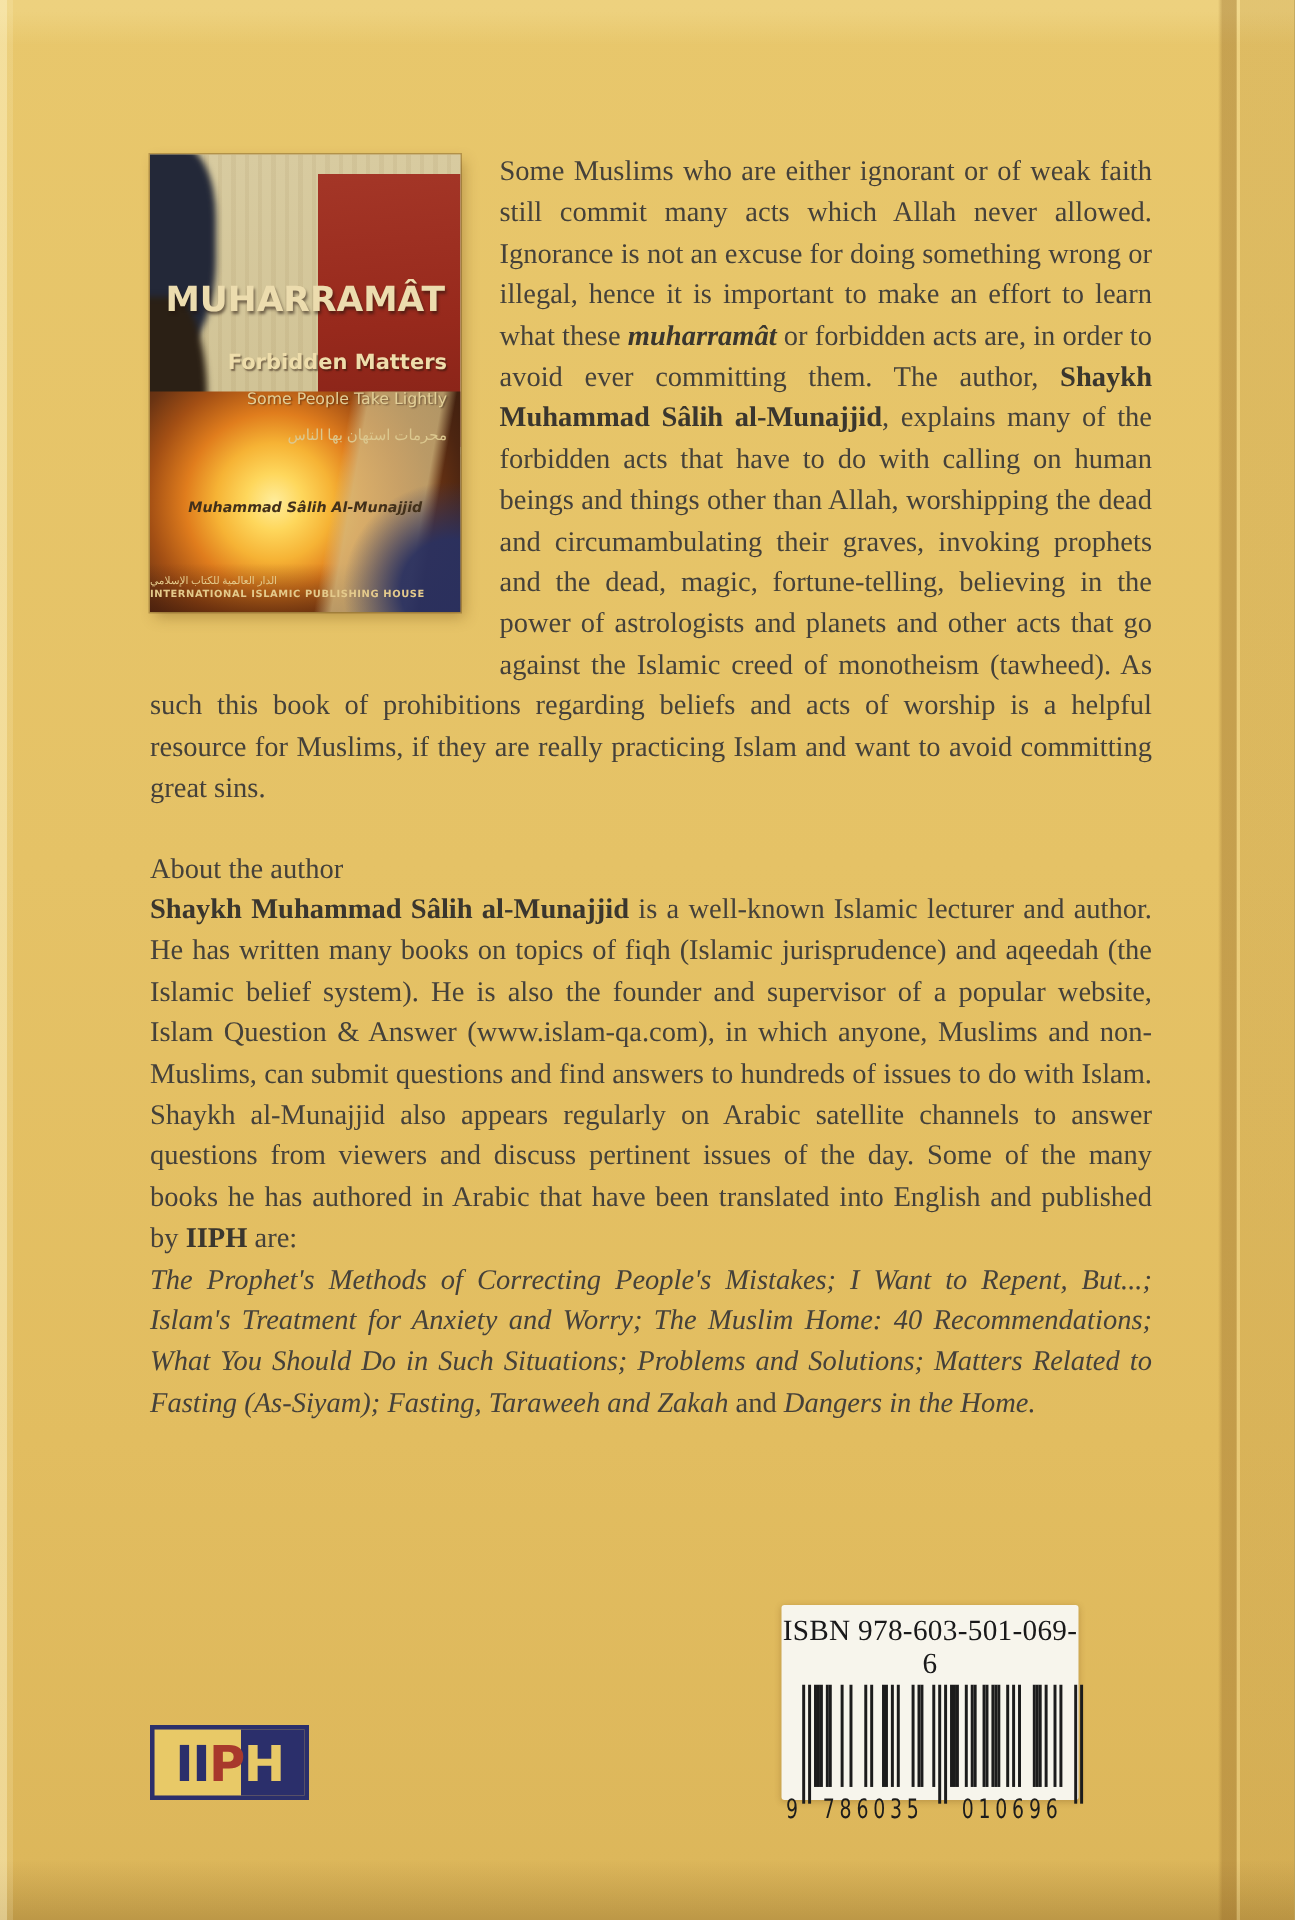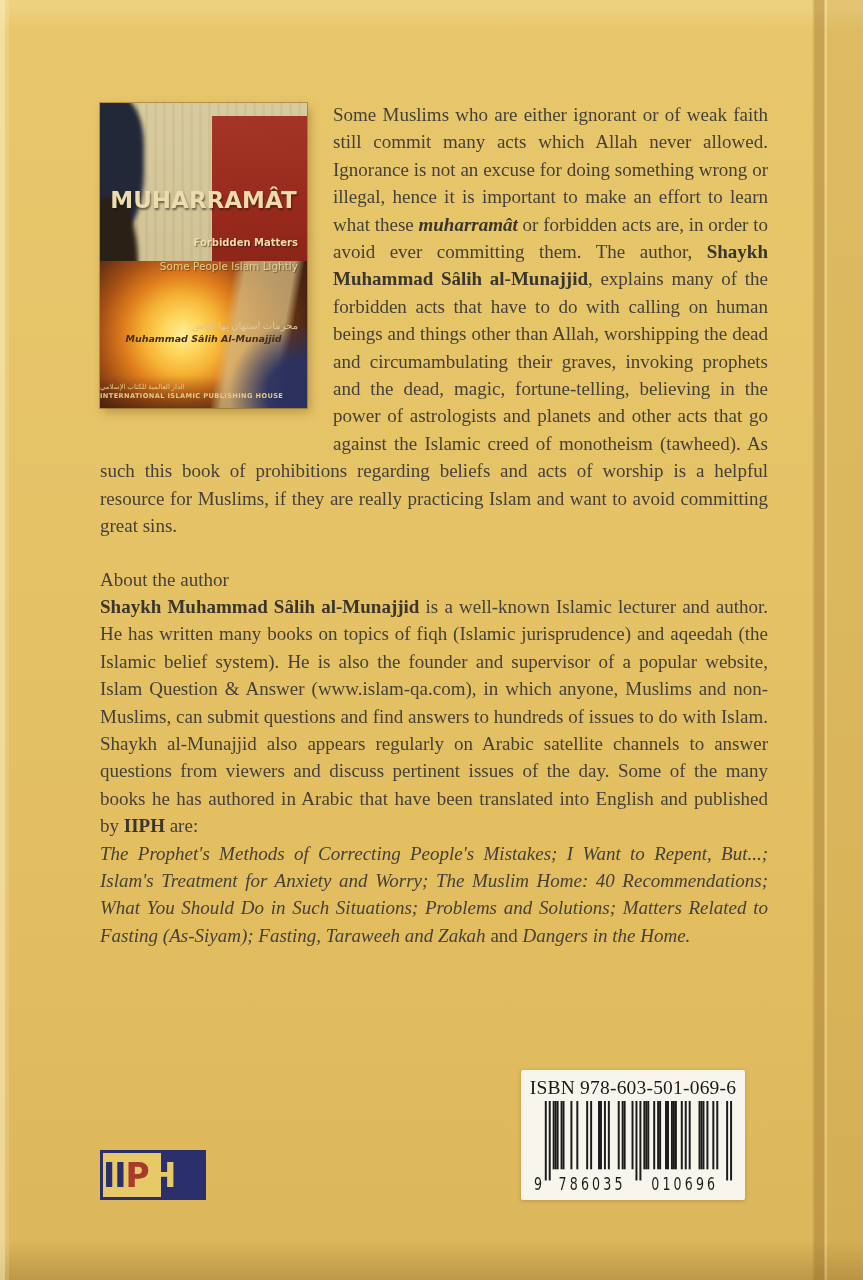--- a/index.html
+++ b/index.html
@@ -42,43 +42,43 @@
   .c-bottom{left:0;top:158px;right:0;bottom:0;
     background:
       radial-gradient(circle at 97% 90%, rgba(42,49,97,.95) 0 14%, rgba(42,49,97,0) 30%),
       linear-gradient(100deg, transparent 58%, rgba(213,188,130,.75) 63% 84%, rgba(120,75,30,.0) 88%),
       linear-gradient(180deg, transparent 78%, rgba(58,22,10,.55)),
       radial-gradient(circle at 40% 50%, #ffed9c 0%, #fed75c 13%, #f6b335 27%, #e07d1d 41%, #a34f14 58%, #6b3413 73%, #4c2511 88%, #40200f 100%);}
   .c-title{left:0;right:0;top:84px;text-align:center;z-index:3;
     font-family:"DejaVu Sans",sans-serif;font-weight:bold;font-size:23px;
     color:#ecdcae;text-shadow:1px 2px 2px rgba(35,20,12,.55);letter-spacing:0;}
   .c-sub1{right:9px;top:126px;z-index:3;font-family:"DejaVu Sans",sans-serif;
-    font-weight:bold;font-size:10px;color:#eeddab;text-shadow:1px 1px 1px rgba(40,20,10,.5);}
+    font-weight:bold;font-size:14px;color:#eeddab;text-shadow:1px 1px 1px rgba(40,20,10,.5);}
   .c-sub2{right:9px;top:150px;z-index:3;font-family:"DejaVu Sans",sans-serif;
     font-size:10.5px;color:#e2cf98;text-shadow:1px 1px 1px rgba(40,20,10,.45);}
-  .c-arab{right:9px;top:174px;z-index:3;font-size:10px;color:#dcc88f;margin-top:35px;}
+  .c-arab{right:9px;top:174px;z-index:3;font-size:10px;color:#dcc88f;}
   .c-author{left:0;right:0;top:222px;text-align:center;z-index:3;
     font-family:"DejaVu Sans",sans-serif;font-size:9.5px;font-weight:600;color:#42301a;font-style:italic;}
   .c-pub{left:0;right:0;bottom:7px;z-index:3;color:#e4ca8c;}
   .c-pub .ar{position:static;display:block;font-size:7px;line-height:9px;}
   .c-pub .en{position:static;display:block;font-family:"DejaVu Sans",sans-serif;
     font-size:6.6px;line-height:9px;letter-spacing:.4px;font-weight:700;}
 
   
-  .isbn-label{position:absolute;left:521px;top:1070px;width:224px;height:130px;
+  .isbn-label{position:absolute;left:521px;top:1070px;width:198px;height:130px;
     background:#f7f5ec;border-radius:2px;box-shadow:0 1px 4px rgba(110,70,20,.3);
     text-align:center;}
   .isbn-text{font-size:19.5px;color:#19191a;margin-top:7px;letter-spacing:.2px;}
   .isbn-label svg{display:block;margin:2px auto 0;}
 
   
   .iiph{position:absolute;left:100px;top:1150px;width:100px;height:44px;
     border:3px solid #2b2f6b;
     background:linear-gradient(90deg,#e8c967 0 58%, #2b2f6b 58%);
-    display:flex;align-items:center;
+    display:flex;align-items:center;justify-content:center;
     font-family:"DejaVu Sans",sans-serif;font-weight:bold;font-size:33px;
     letter-spacing:-1px;line-height:1;}
   .iiph .l1{color:#2b2f6b;} .iiph .l2{color:#a8392c;} .iiph .l3{color:#e8c967;}
 </style>
 </head>
 <body>
 
 <div class="page">
 
   <div class="content">
@@ -86,21 +86,21 @@
     <p class="body-text">
       <span class="cover">
         <span class="c-top"></span>
         <span class="c-red"></span>
         <span class="c-blob1"></span>
         <span class="c-blob2"></span>
         <span class="c-blob3"></span>
         <span class="c-bottom"></span>
         <span class="c-title">MUHARRAMÂT</span>
         <span class="c-sub1">Forbidden Matters</span>
-        <span class="c-sub2">Some People Islam Lightly</span>
+        <span class="c-sub2">Some People Take Lightly</span>
         <span class="c-arab">محرمات استهان بها الناس</span>
         <span class="c-author">Muhammad Sâlih Al-Munajjid</span>
         <span class="c-pub">
           <span class="ar">الدار العالمية للكتاب الإسلامي</span>
           <span class="en">INTERNATIONAL ISLAMIC PUBLISHING HOUSE</span>
         </span>
       </span>
     <span>Some Muslims who are either ignorant or of weak faith still commit many acts which Allah never allowed. Ignorance is not an excuse for doing something wrong or illegal, hence it is important to make an effort to learn what these </span><span class="b i">muharramât</span><span> or forbidden acts are, in order to avoid ever committing them. The author, </span><span class="b">Shaykh Muhammad Sâlih al-Munajjid</span><span>, explains many of the forbidden acts that have to do with calling on human beings and things other than Allah, worshipping the dead and circumambulating their graves, invoking prophets and the dead, magic, fortune-telling, believing in the power of astrologists and planets and other acts that go against the Islamic creed of monotheism (tawheed). As such this book of prohibitions regarding beliefs and acts of worship is a helpful resource for Muslims, if they are really practicing Islam and want to avoid committing great sins.</span></p>
 
     <div class="about-heading">About the author</div>

